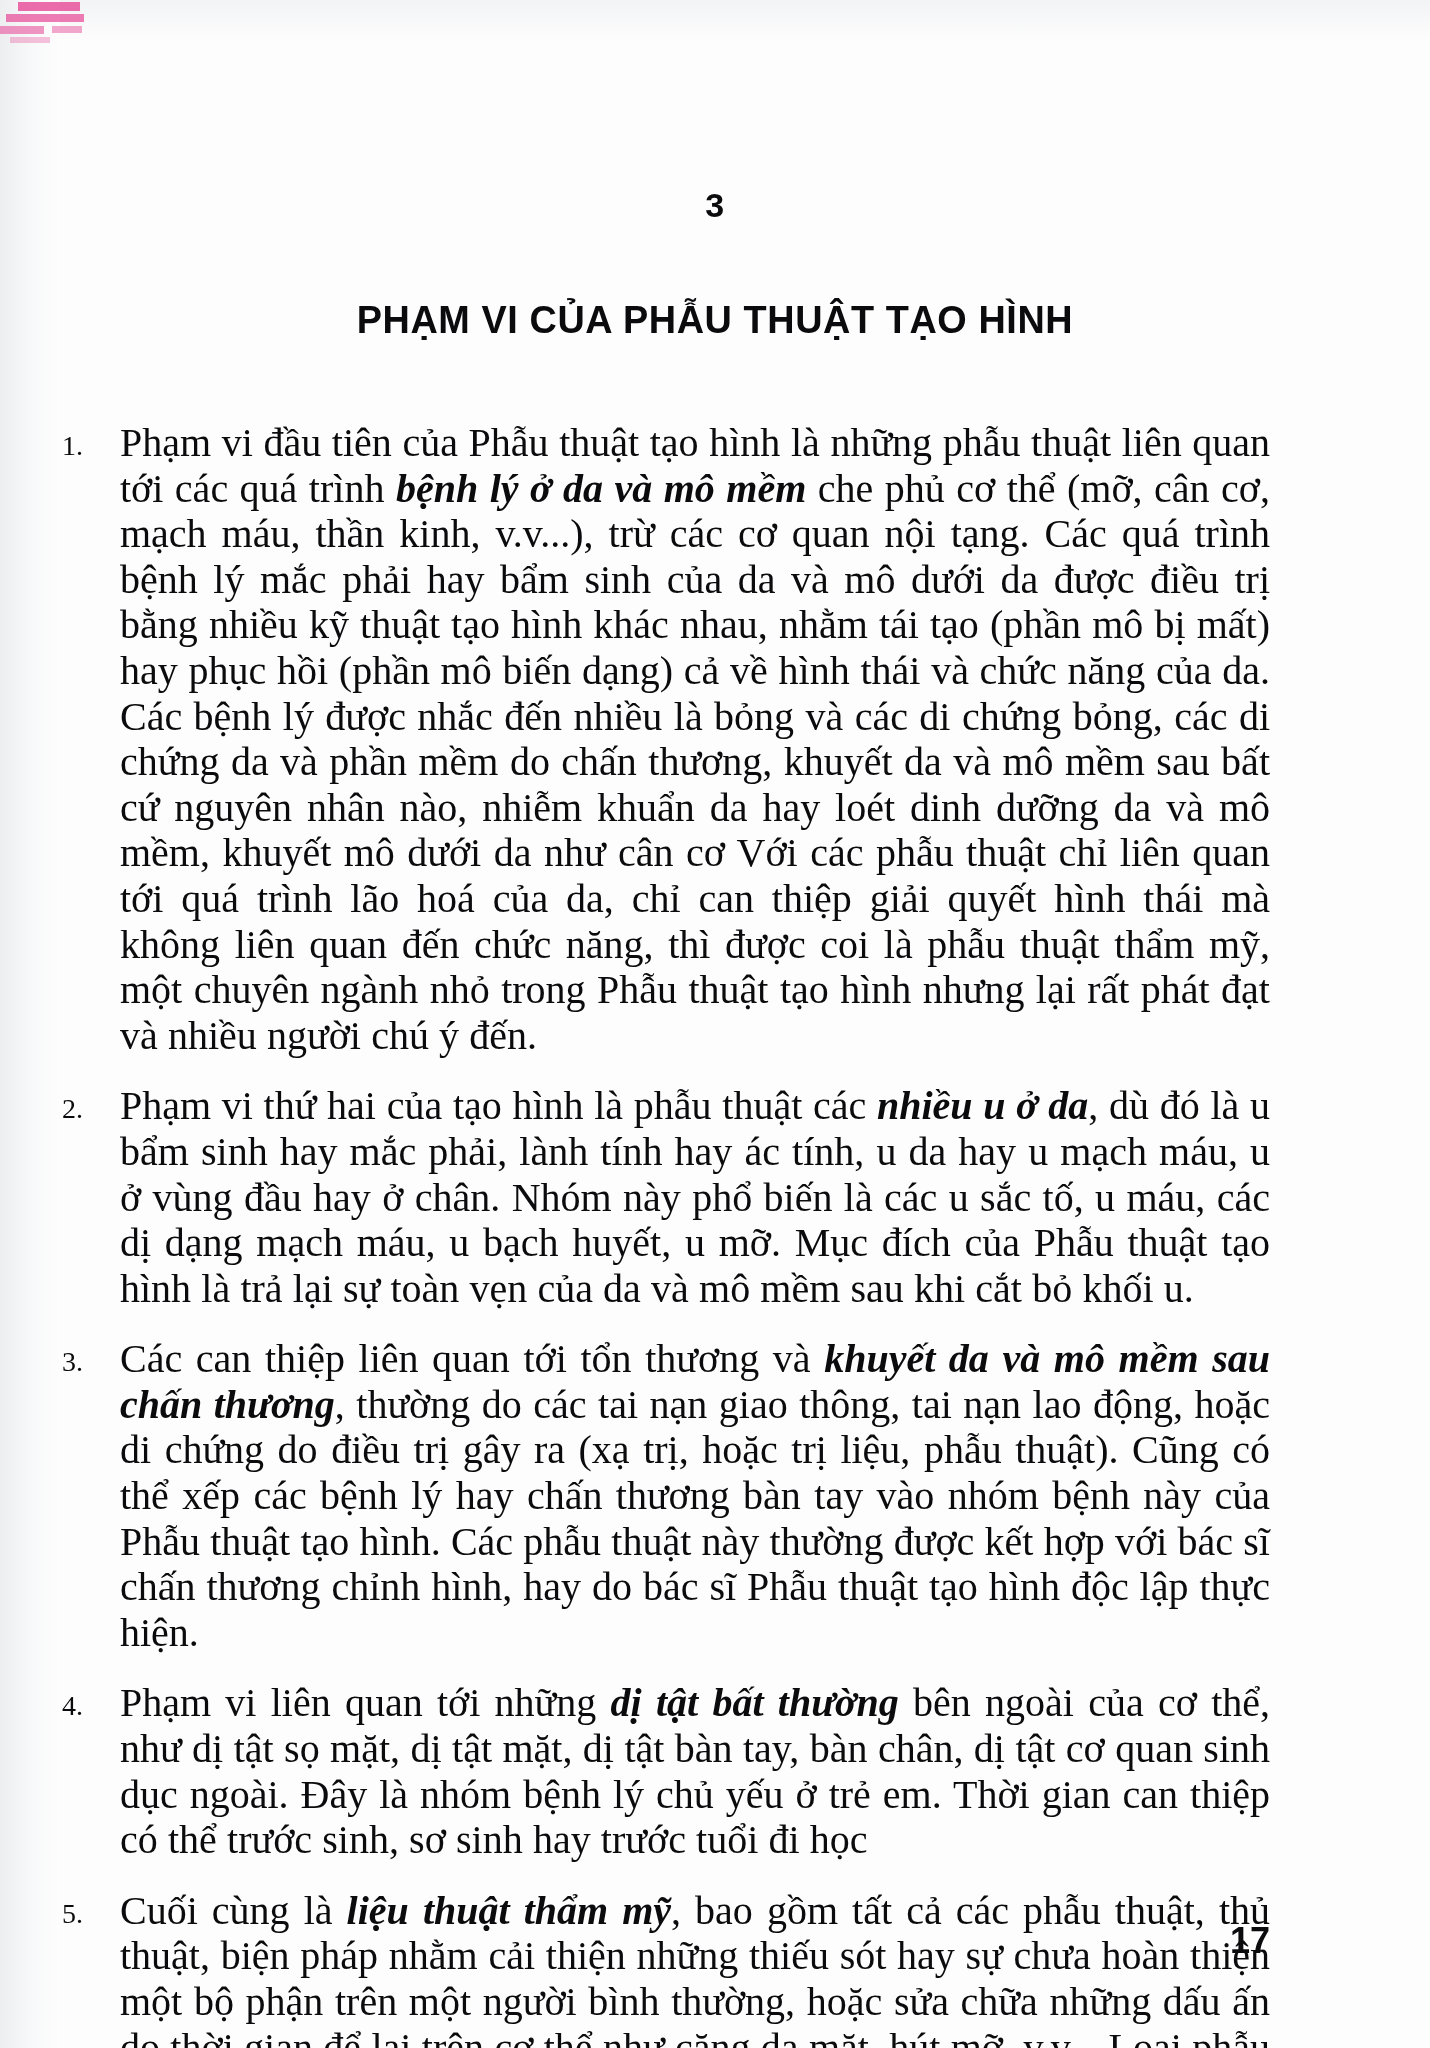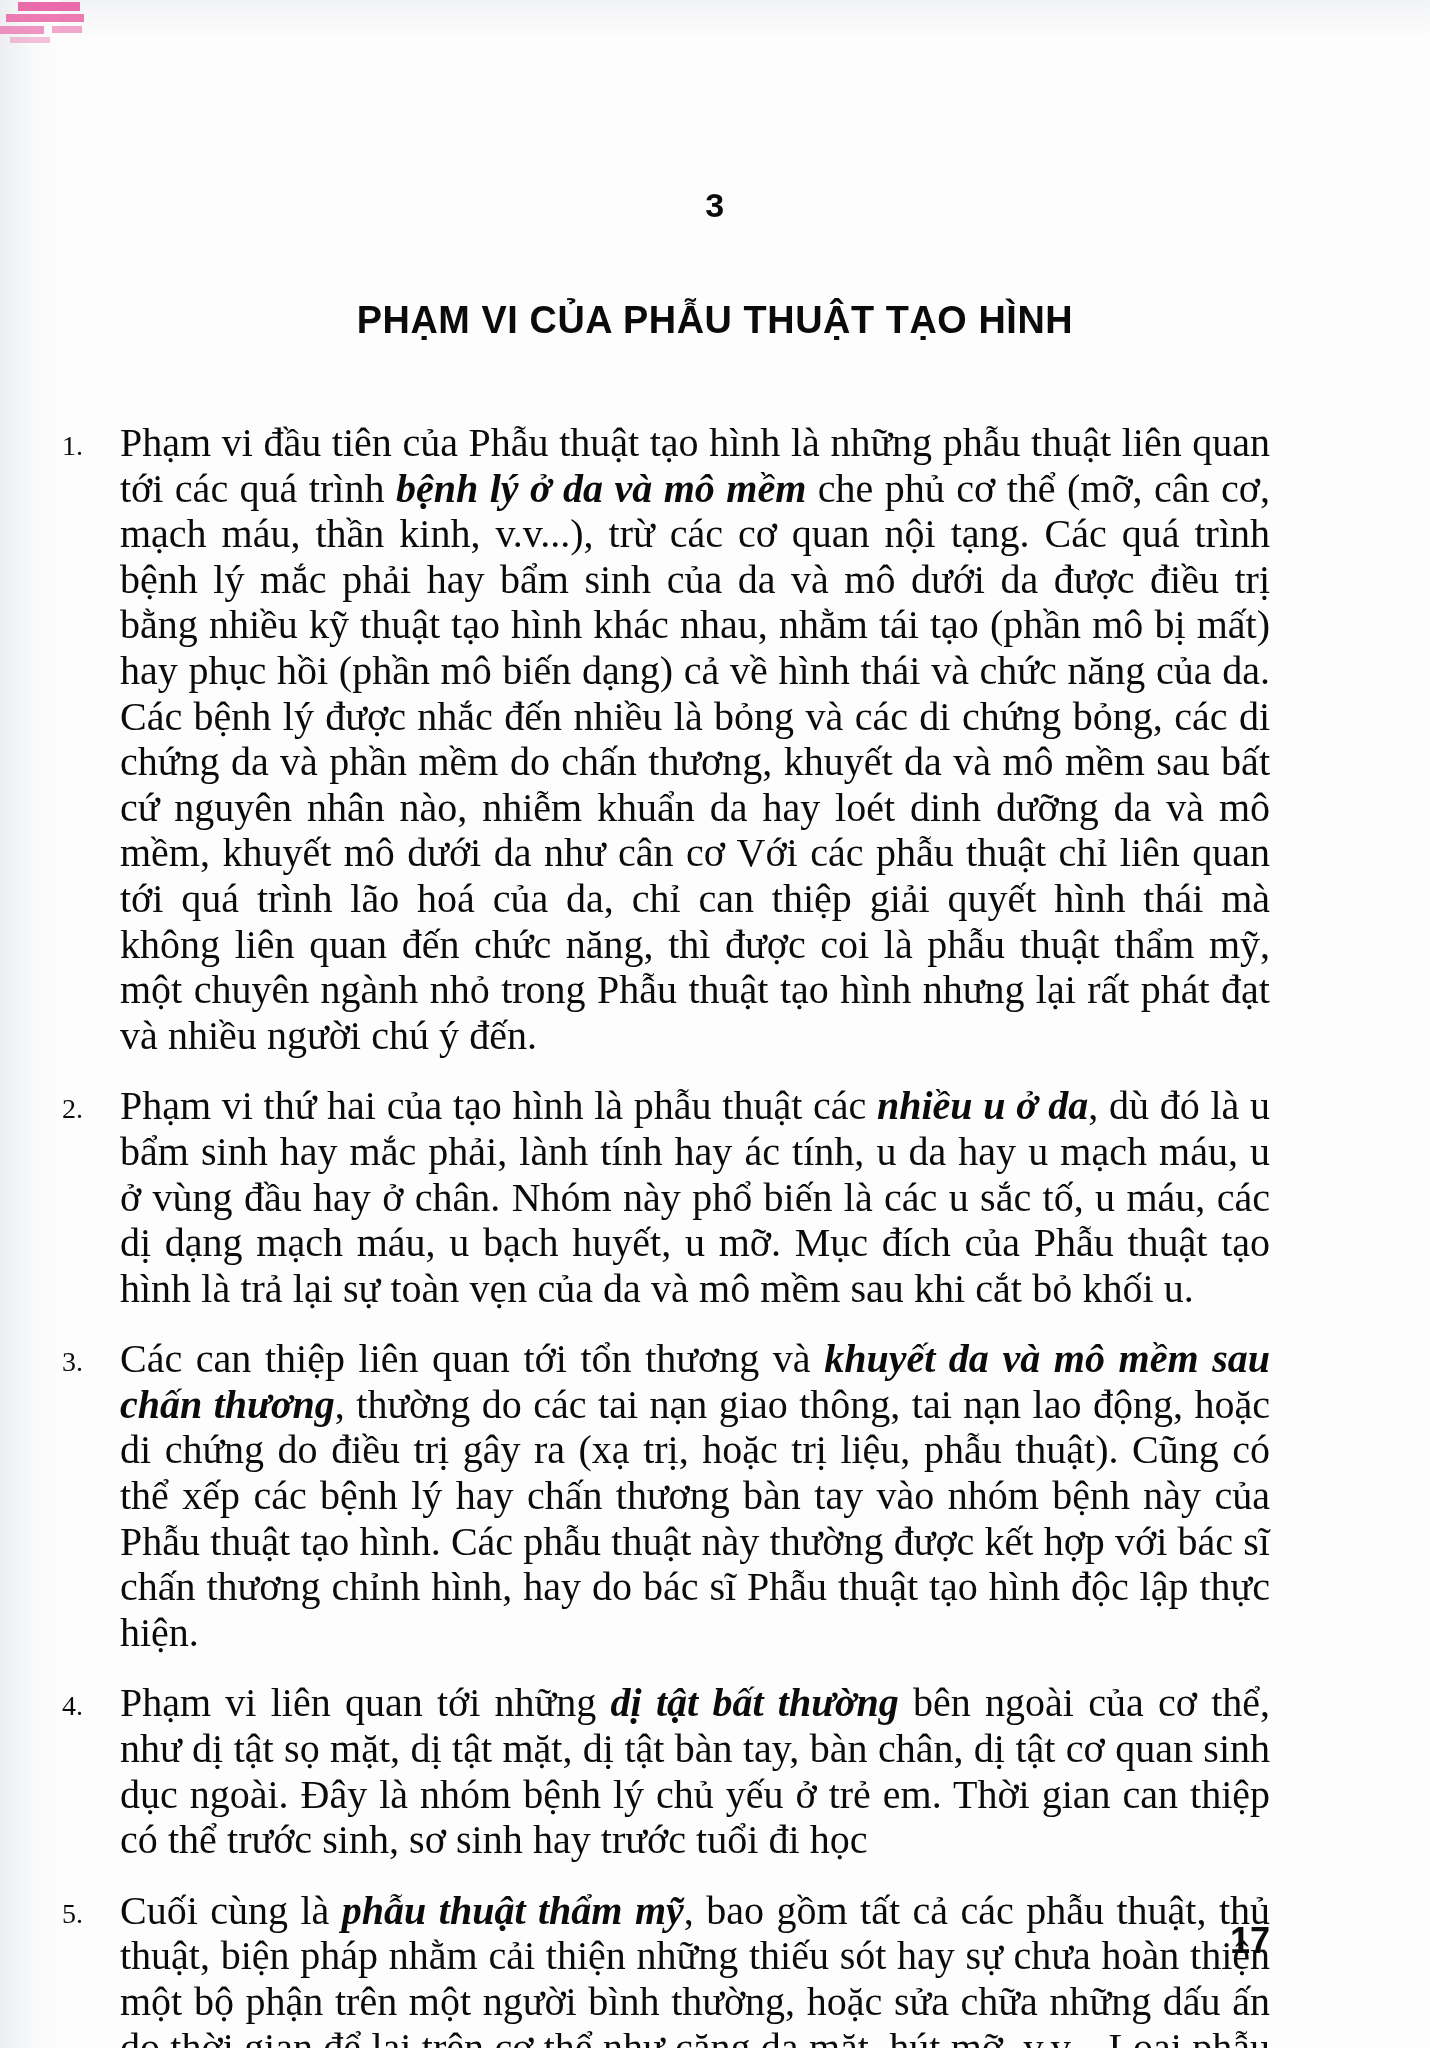--- a/index.html
+++ b/index.html
@@ -161,20 +161,20 @@
       <li class="body-item">
         <span class="item-marker">3.</span>
         <span class="item-text">Các can thiệp liên quan tới tổn thương và <b>khuyết da và mô mềm sau chấn thương</b>, thường do các tai nạn giao thông, tai nạn lao động, hoặc di chứng do điều trị gây ra (xạ trị, hoặc trị liệu, phẫu thuật). Cũng có thể xếp các bệnh lý hay chấn thương bàn tay vào nhóm bệnh này của Phẫu thuật tạo hình. Các phẫu thuật này thường được kết hợp với bác sĩ chấn thương chỉnh hình, hay do bác sĩ Phẫu thuật tạo hình độc lập thực hiện.</span>
       </li>
       <li class="body-item">
         <span class="item-marker">4.</span>
         <span class="item-text">Phạm vi liên quan tới những <b>dị tật bất thường</b> bên ngoài của cơ thể, như dị tật sọ mặt, dị tật mặt, dị tật bàn tay, bàn chân, dị tật cơ quan sinh dục ngoài. Đây là nhóm bệnh lý chủ yếu ở trẻ em. Thời gian can thiệp có thể trước sinh, sơ sinh hay trước tuổi đi học</span>
       </li>
       <li class="body-item">
         <span class="item-marker">5.</span>
-        <span class="item-text">Cuối cùng là <b>phẫu thuật thẩm mỹ</b>, bao gồm tất cả các phẫu thuật, thủ thuật, biện pháp nhằm cải thiện những thiếu sót hay sự chưa hoàn thiện một bộ phận trên một người bình thường, hoặc sửa chữa những dấu ấn do thời gian để lại trên cơ thể như căng da mặt, hút mỡ, v.v... Loại phẫu thuật này thường được làm theo yêu cầu của bệnh nhân.</span>
+        <span class="item-text">Cuối cùng là <b>liệu thuật thẩm mỹ</b>, bao gồm tất cả các phẫu thuật, thủ thuật, biện pháp nhằm cải thiện những thiếu sót hay sự chưa hoàn thiện một bộ phận trên một người bình thường, hoặc sửa chữa những dấu ấn do thời gian để lại trên cơ thể như căng da mặt, hút mỡ, v.v... Loại phẫu thuật này thường được làm theo yêu cầu của bệnh nhân.</span>
       </li>
     </ol>
 
   </div>
 
   <div class="page-number">17</div>
 </div>
 
 </body></html>

